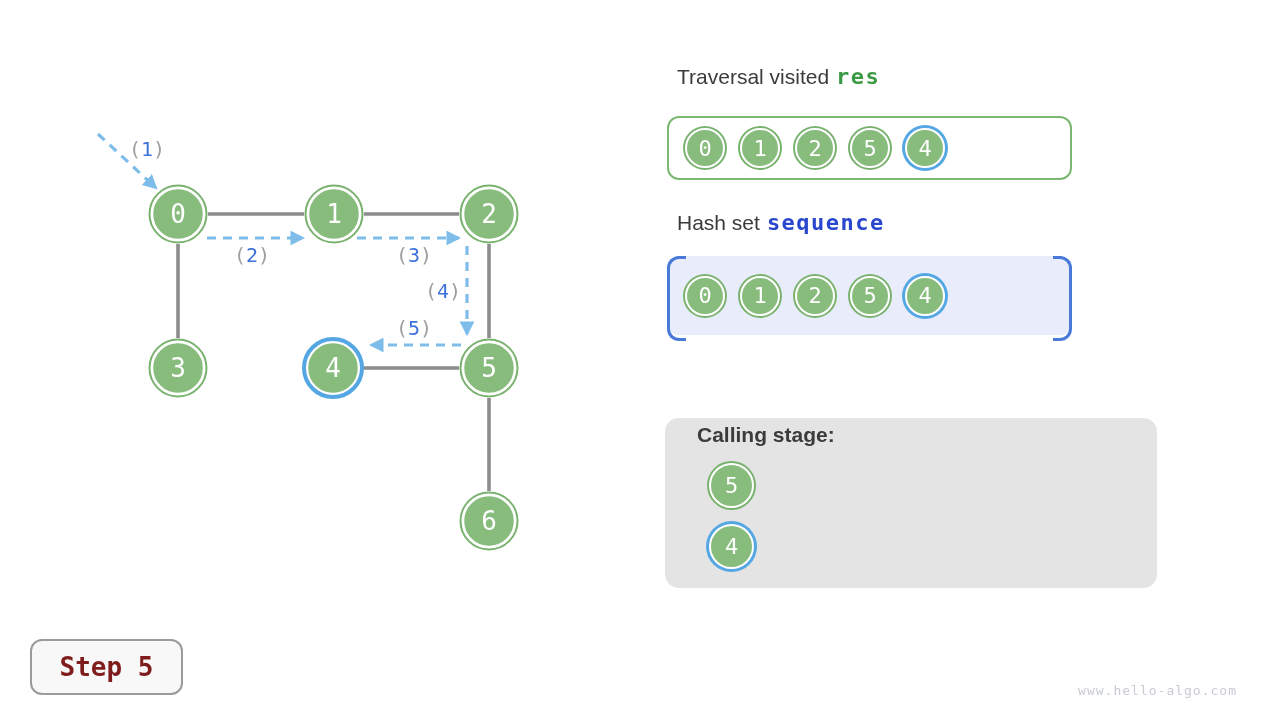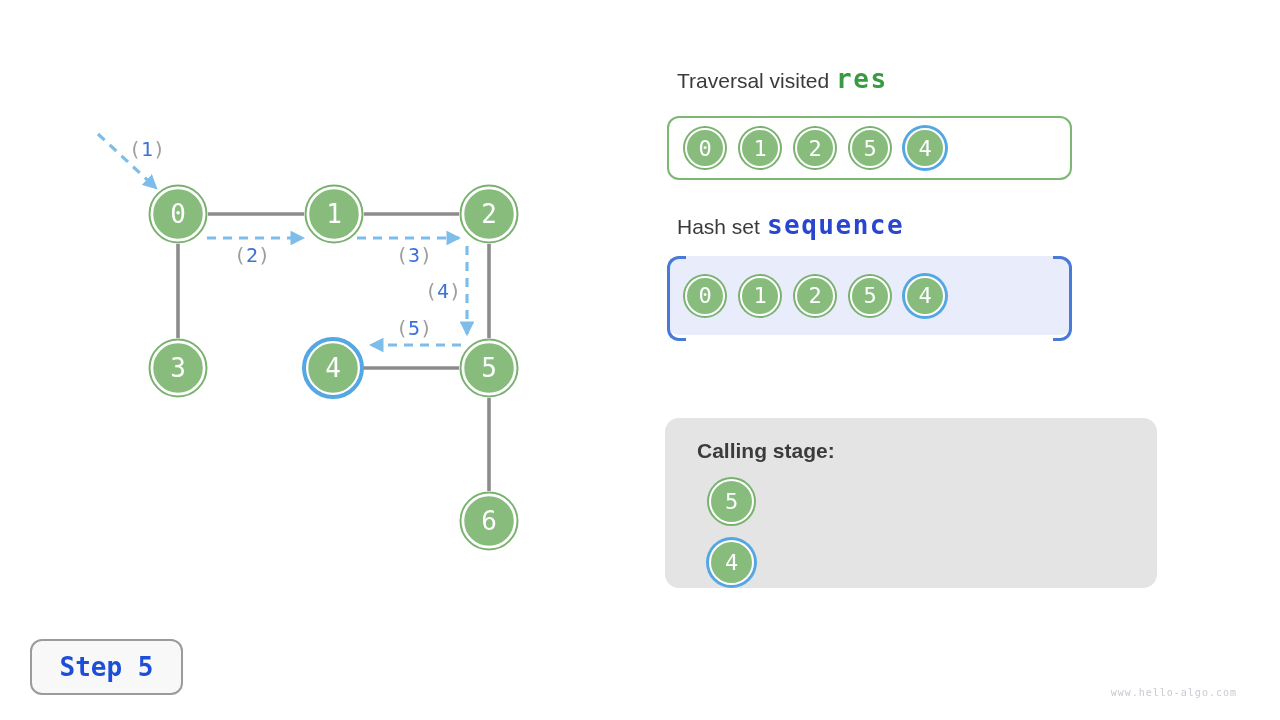--- a/index.html
+++ b/index.html
@@ -18,21 +18,21 @@
   .slabel { font-family:"DejaVu Sans Mono", monospace; font-size:20px; text-anchor:middle; }
   .slabel .p { fill:#9E9E9E; }
   .slabel .n { fill:#3D71DB; }
   .gnode .core { fill:#87BC7D; stroke:#ffffff; stroke-width:2.5; }
   .gnode .ring { fill:none; stroke:#79B26E; stroke-width:2; }
   .gnode.hl .ring { stroke:#54A7E3; stroke-width:4; }
   .gnode text { fill:#ffffff; font-family:"DejaVu Sans Mono", monospace; font-size:26px; text-anchor:middle; }
 
   
   .sec-title { position:absolute; font-size:21px; color:#3B3B3B; white-space:nowrap; }
-  .var { font-family:"DejaVu Sans Mono", monospace; font-weight:bold; font-size:26px; letter-spacing:1.5px; margin-left:7px; }
+  .var { font-family:"DejaVu Sans Mono", monospace; font-weight:bold; font-size:22px; letter-spacing:1.5px; margin-left:7px; }
   .var.green { color:#3A9A43; }
   .var.blue  { color:#2946CF; }
 
   
   .seq-box { position:absolute; display:flex; align-items:center; gap:13px; }
   .res-box {
     left:667px; top:116px; width:405px; height:64px;
     border:2px solid #7CB871; border-radius:12px; background:#ffffff;
     padding-left:14px;
   }
@@ -56,39 +56,39 @@
     display:flex; align-items:center; justify-content:center;
     flex:0 0 auto; margin-left:2px;
   }
   .chip.hl { box-shadow:0 0 0 3px #54A7E3; }
   .chip.big { width:45px; height:45px; font-size:22px; }
 
   
   .calling-box {
     position:absolute; left:665px; top:418px; width:492px; height:170px;
     background:#E4E4E4; border-radius:14px;
-    padding:21px 0 0 32px;
+    padding:5px 0 0 32px;
   }
   .c-title { font-size:21px; font-weight:bold; color:#3B3B3B; }
   .c-row { display:flex; align-items:center; margin-top:15px; height:46px; color:#3B3B3B; font-size:21px; white-space:nowrap; }
   .c-row .chip { margin-left:12px; }
 
   
   .step-btn {
     position:absolute; left:30px; top:639px; width:153px; height:56px;
     background:#F8F8F8; border:2.5px solid #9B9B9B; border-radius:12px;
-    color:#1d4ed8; font-family:"DejaVu Sans Mono", monospace;
+    color:#7f1d1d; font-family:"DejaVu Sans Mono", monospace;
     font-size:26px; font-weight:bold;
     display:flex; align-items:center; justify-content:center;
   }
 
   
   .watermark {
     position:absolute; right:43px; bottom:22px;
-    font-family:"DejaVu Sans Mono", monospace; font-size:10px;
+    font-family:"DejaVu Sans Mono", monospace; font-size:13px;
     color:#C8CBD3; letter-spacing:1px;
   }
 </style>
 </head>
 <body>
 
 <svg id="graph-svg" width="640" height="620" viewBox="0 0 640 620">
   <defs>
     <marker id="arrow" viewBox="0 0 10 10" refX="8.5" refY="5" markerWidth="4.6" markerHeight="4.6" orient="auto-start-reverse">
       <path d="M0,0 L10,5 L0,10 z" fill="#7EBDE9"></path>

